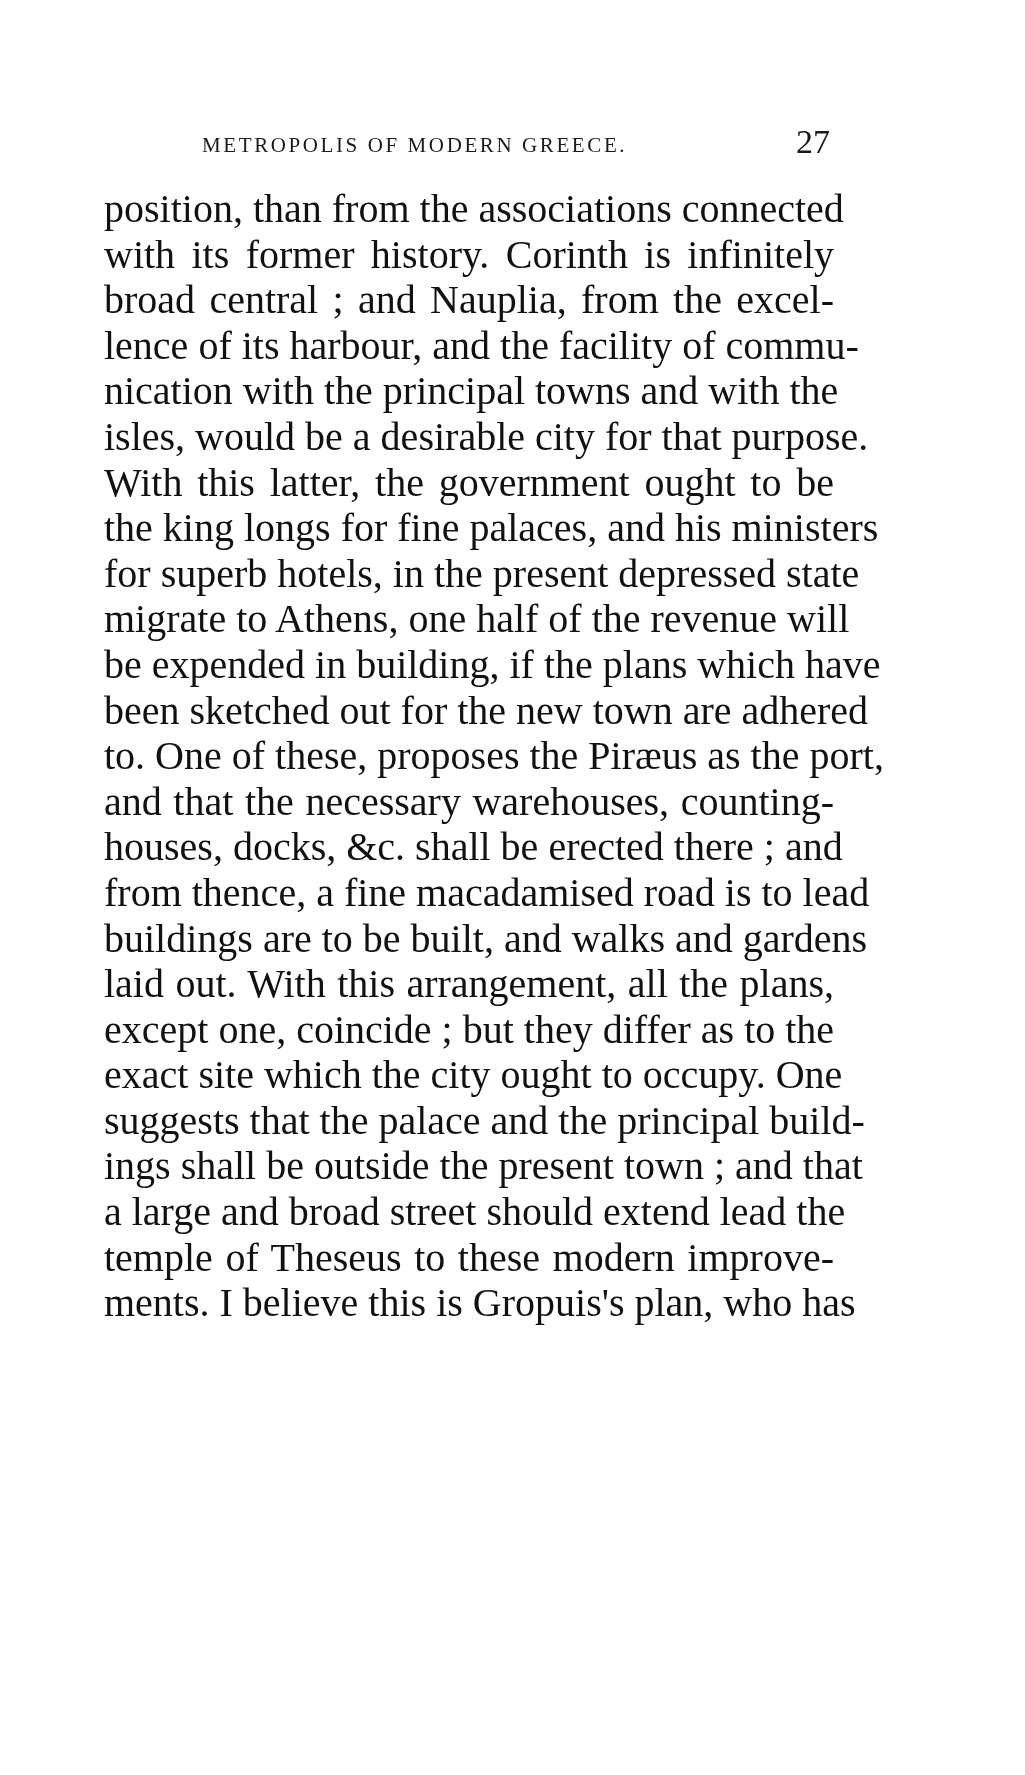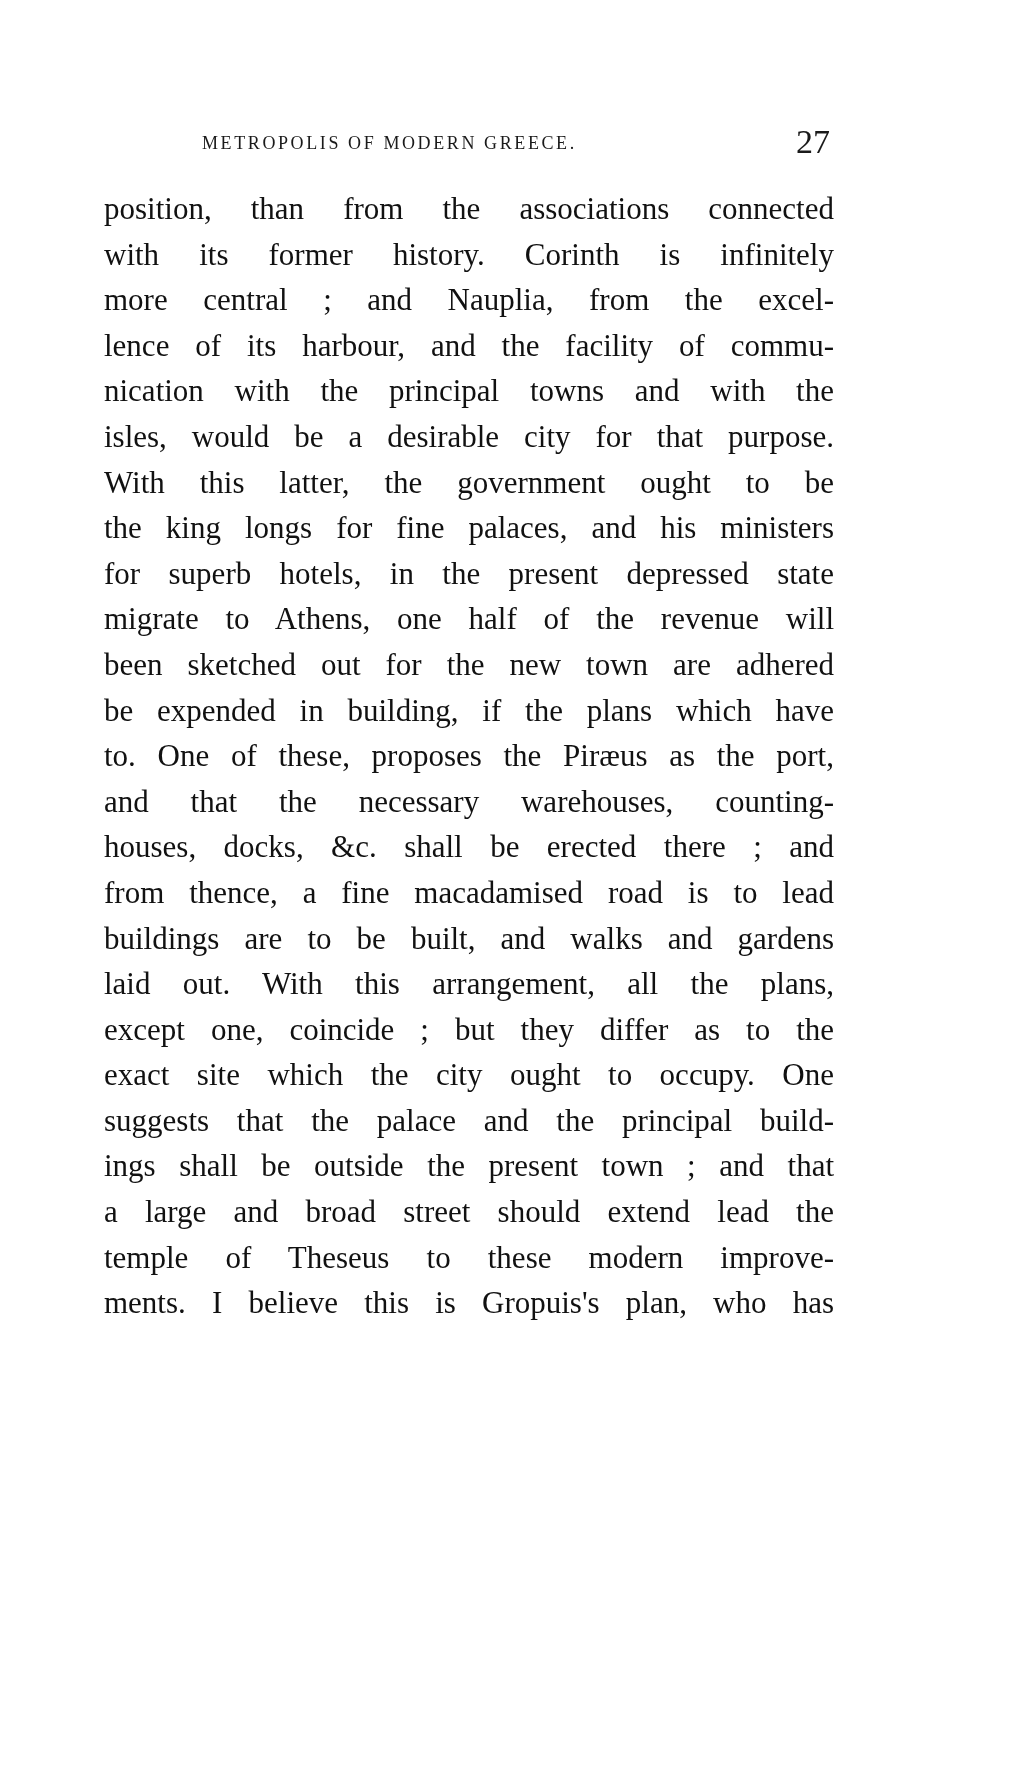--- a/index.html
+++ b/index.html
@@ -27,21 +27,21 @@
       position: absolute;
       left: 104px;
       top: 127px;
       width: 730px;
       height: 40px;
     }
     .running-title {
       position: absolute;
       left: 98px;
       top: 6px;
-      font-size: 18px;
+      font-size: 21px;
       letter-spacing: 2.6px;
       font-variant: small-caps;
       text-transform: uppercase;
       white-space: nowrap;
       color: #1a1a1a;
     }
     .page-number {
       position: absolute;
       right: 4px;
       top: -4px;
@@ -51,21 +51,21 @@
     .body-text {
       position: absolute;
       left: 104px;
       top: 186px;
       width: 730px;
     }
     .line {
       display: block;
       height: 45.6px;
       line-height: 45.6px;
-      font-size: 31px;
+      font-size: 40px;
       white-space: nowrap;
       text-align: justify;
       text-align-last: justify;
       color: #111111;
     }
     .line.last {
       text-align-last: justify;
     }
   </style>
 </head>
@@ -73,30 +73,30 @@
 
 <div class="page">
   <div class="running-head">
     <span class="running-title">METROPOLIS OF MODERN GREECE.</span>
     <span class="page-number">27</span>
   </div>
 
   <div class="body-text">
     <span class="line">position, than from the associations connected</span>
     <span class="line">with its former history. Corinth is infinitely</span>
-    <span class="line">more central ; and Nauplia, from the excel-</span>
+    <span class="line">broad central ; and Nauplia, from the excel-</span>
     <span class="line">lence of its harbour, and the facility of commu-</span>
     <span class="line">nication with the principal towns and with the</span>
     <span class="line">isles, would be a desirable city for that purpose.</span>
     <span class="line">With this latter, the government ought to be</span>
     <span class="line">the king longs for fine palaces, and his ministers</span>
     <span class="line">for superb hotels, in the present depressed state</span>
     <span class="line">migrate to Athens, one half of the revenue will</span>
+    <span class="line">be expended in building, if the plans which have</span>
     <span class="line">been sketched out for the new town are adhered</span>
-    <span class="line">be expended in building, if the plans which have</span>
     <span class="line">to. One of these, proposes the Piræus as the port,</span>
     <span class="line">and that the necessary warehouses, counting-</span>
     <span class="line">houses, docks, &amp;c. shall be erected there ; and</span>
     <span class="line">from thence, a fine macadamised road is to lead</span>
     <span class="line">buildings are to be built, and walks and gardens</span>
     <span class="line">laid out. With this arrangement, all the plans,</span>
     <span class="line">except one, coincide ; but they differ as to the</span>
     <span class="line">exact site which the city ought to occupy. One</span>
     <span class="line">suggests that the palace and the principal build-</span>
     <span class="line">ings shall be outside the present town ; and that</span>

